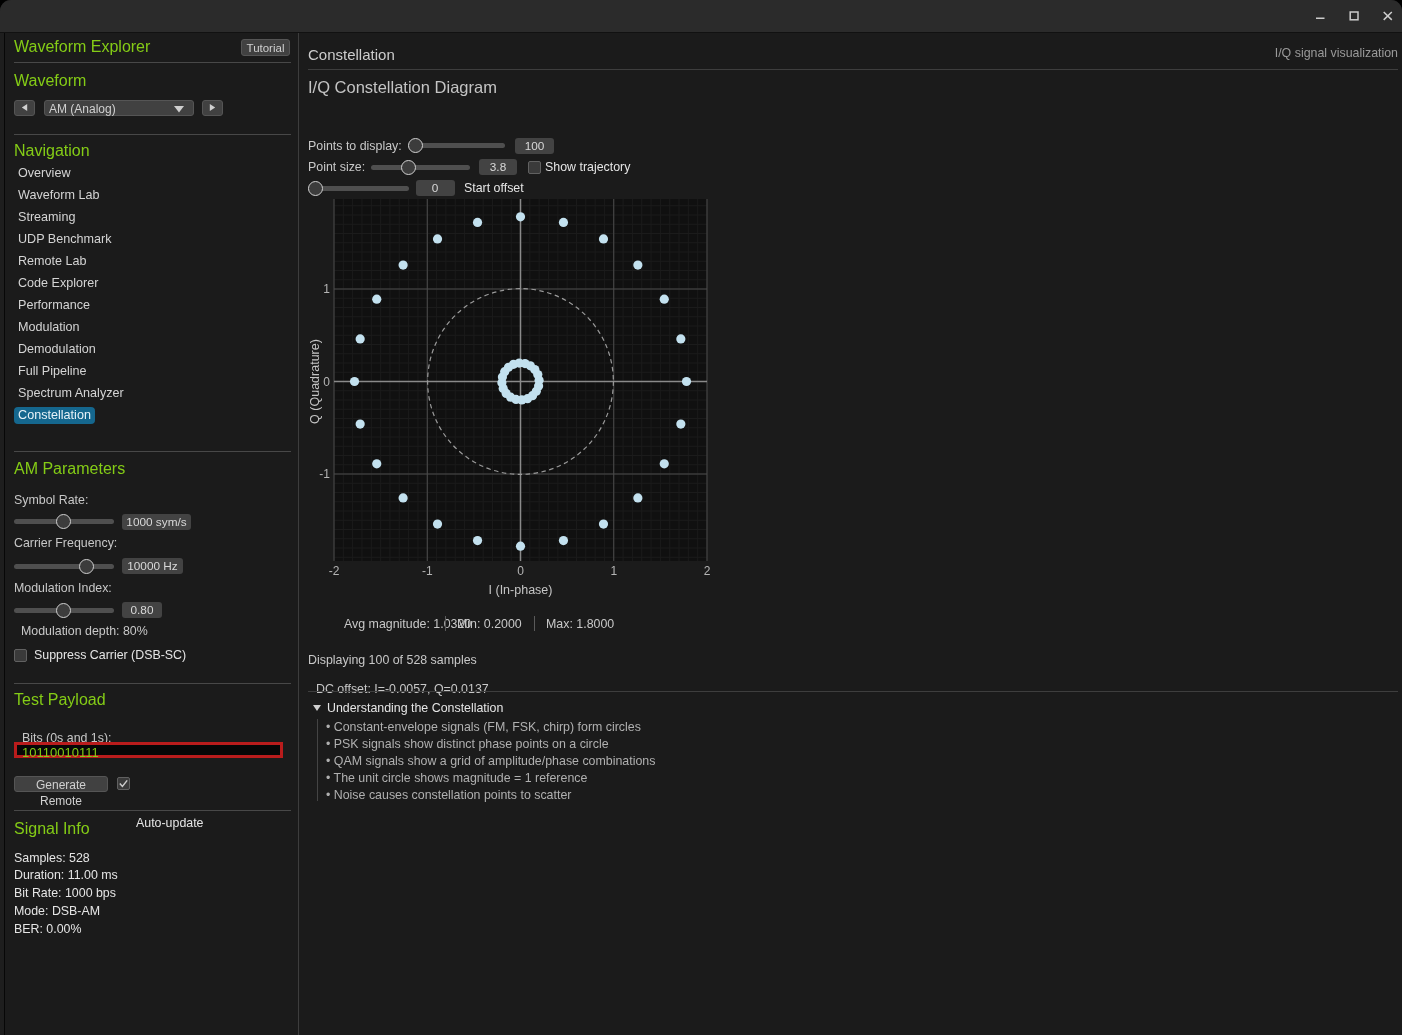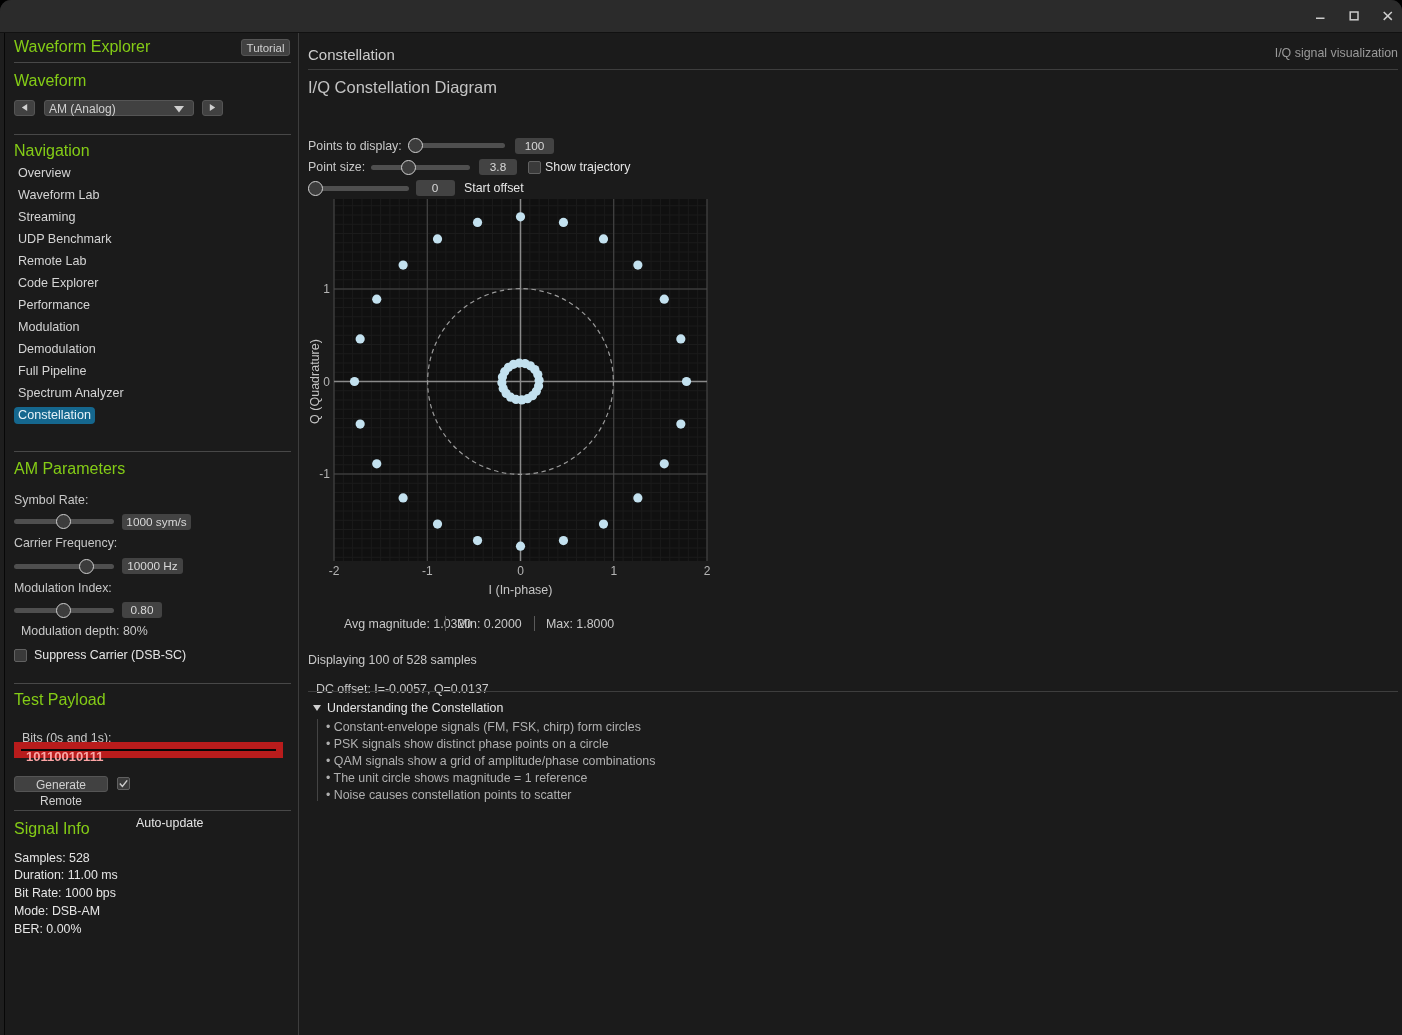--- a/index.html
+++ b/index.html
@@ -26,22 +26,22 @@
 .btn { position:absolute; background:#414141; border:1px solid #555; border-radius:3px;
   color:#d0d0d0; text-align:center; font-size:12px; }
 .dd { text-align:left; padding-left:4px; }
 .pill { position:absolute; width:81px; height:17px; line-height:17px; background:#15678e;
   border-radius:4px; color:#e8f2f8; text-align:center; font-size:12.6px; }
 .track { position:absolute; height:5px; border-radius:2.5px; background:#4f4f4f; }
 .thumb { position:absolute; width:15px; height:15px; border-radius:50%; background:#3c3c3c;
   border:1.5px solid #d0d0d0; }
 .vbox { position:absolute; height:16px; line-height:16px; background:#434343; border-radius:3px;
   color:#d8d8d8; text-align:center; font-size:11.8px; }
-.input { position:absolute; background:#070707; border:7px solid #b91c1c; color:#fca5a5;
-  font-size:13px; font-weight:bold; padding-left:5px; }
+.input { position:absolute; background:#070707; border:3px solid #b91c1c; color:#84cc16;
+  font-size:13px; font-weight:normal; padding-left:5px; }
 .cb { position:absolute; width:13px; height:13px; background:#3a3a3a; border:1px solid #616161;
   border-radius:2px; }
 .cb svg { position:absolute; left:-1px; top:-1px; }
 .plot { position:absolute; }
 .tick { font-size:12px; fill:#b5b5b5; font-family:"Liberation Sans",sans-serif; }
 .alabel { font-size:12.5px; fill:#c5c5c5; font-family:"Liberation Sans",sans-serif; }
 .vsep2 { position:absolute; width:1px; height:15px; background:#5a5a5a; }
 </style></head>
 <body>
 <div class="window">

